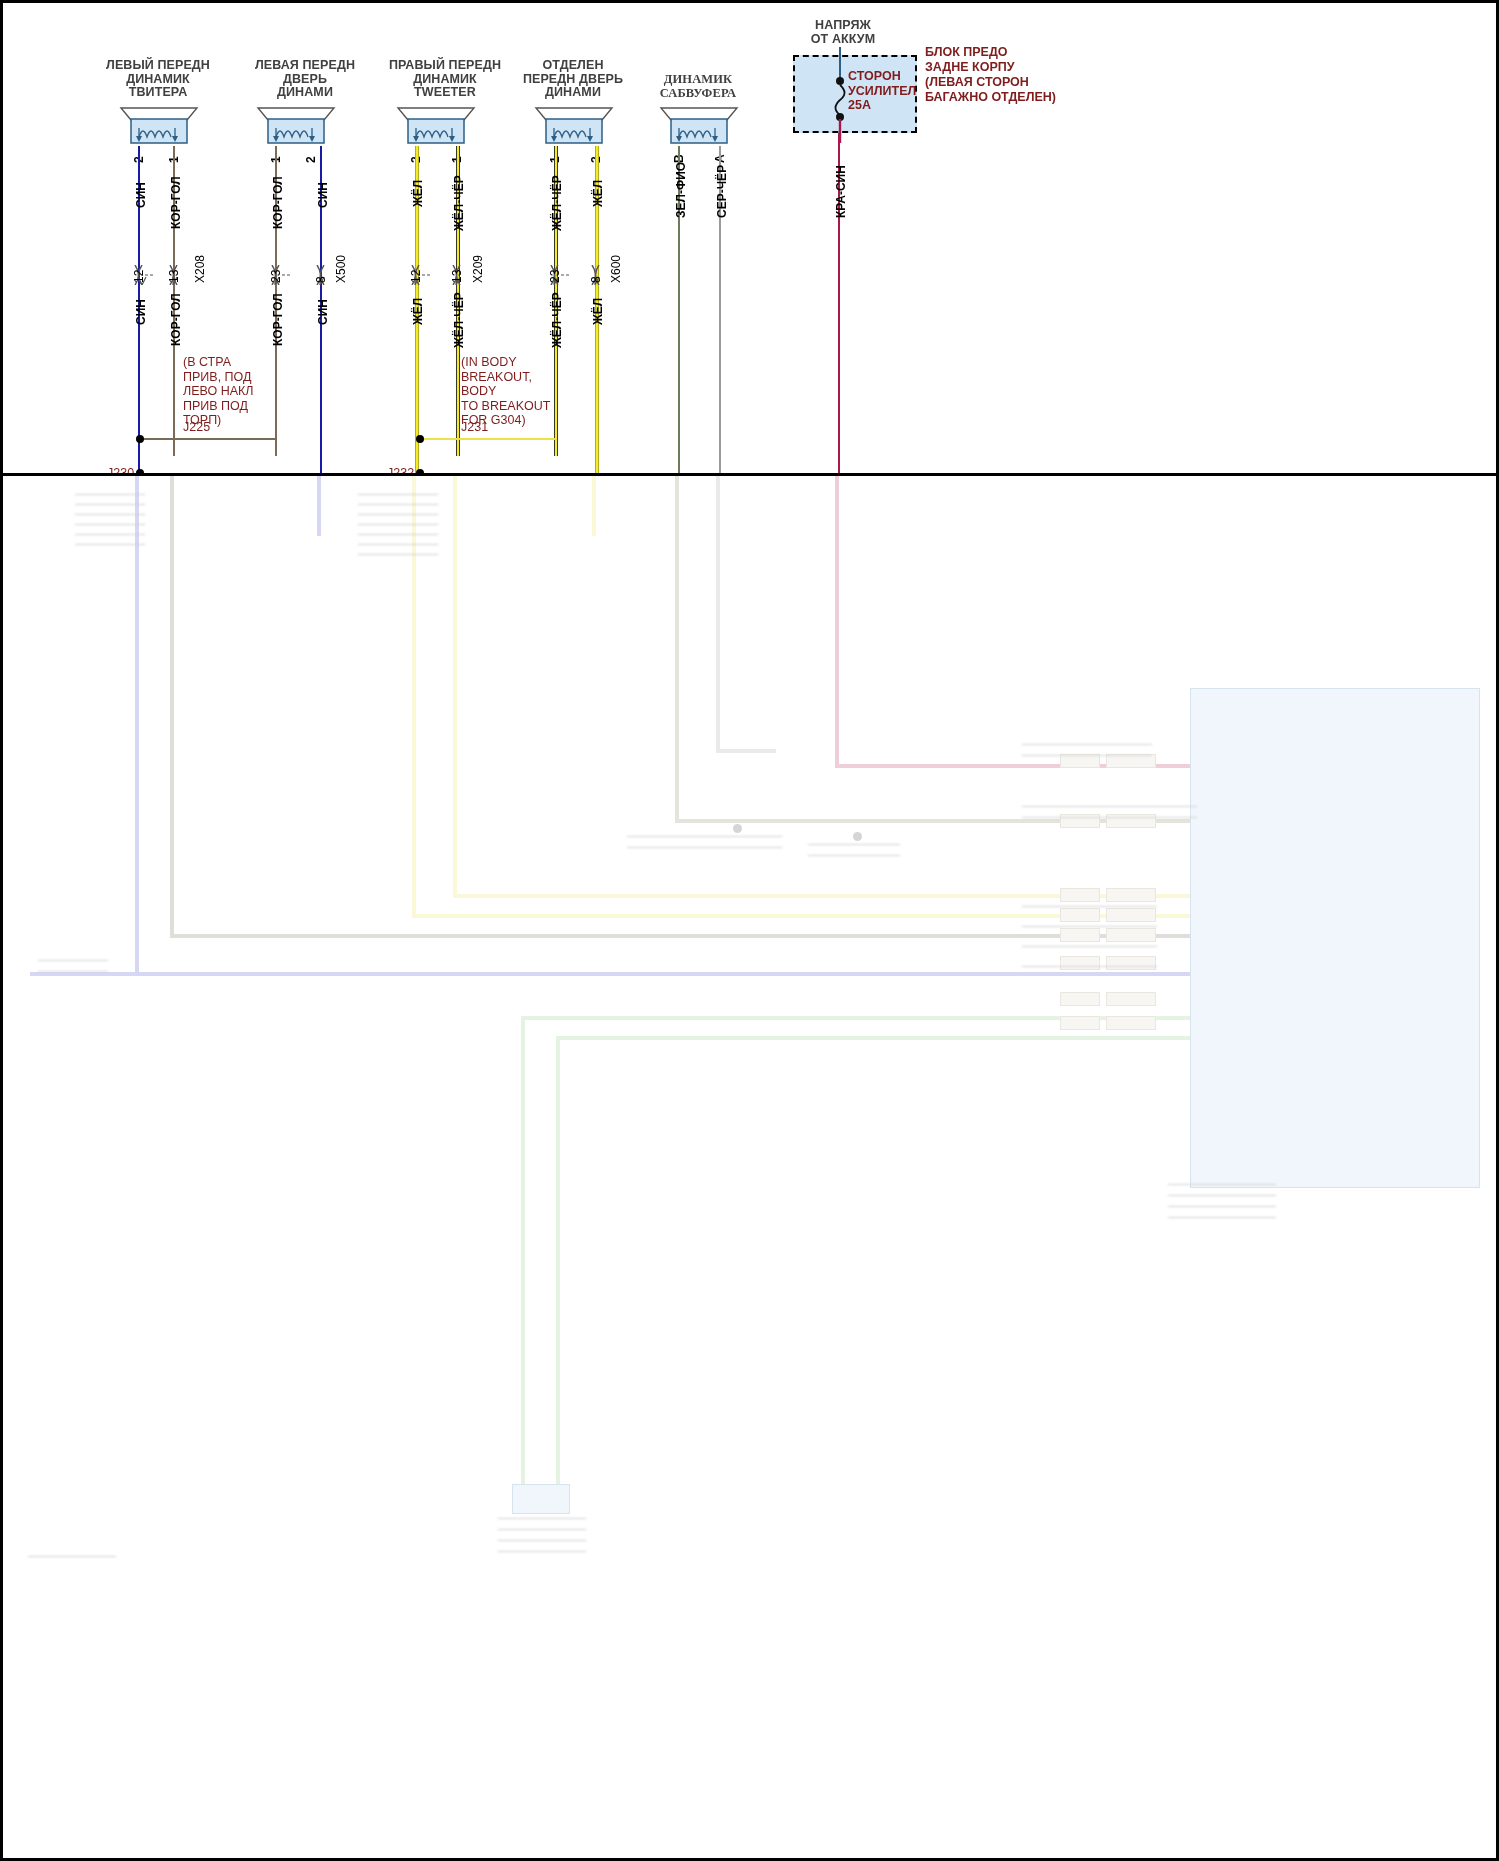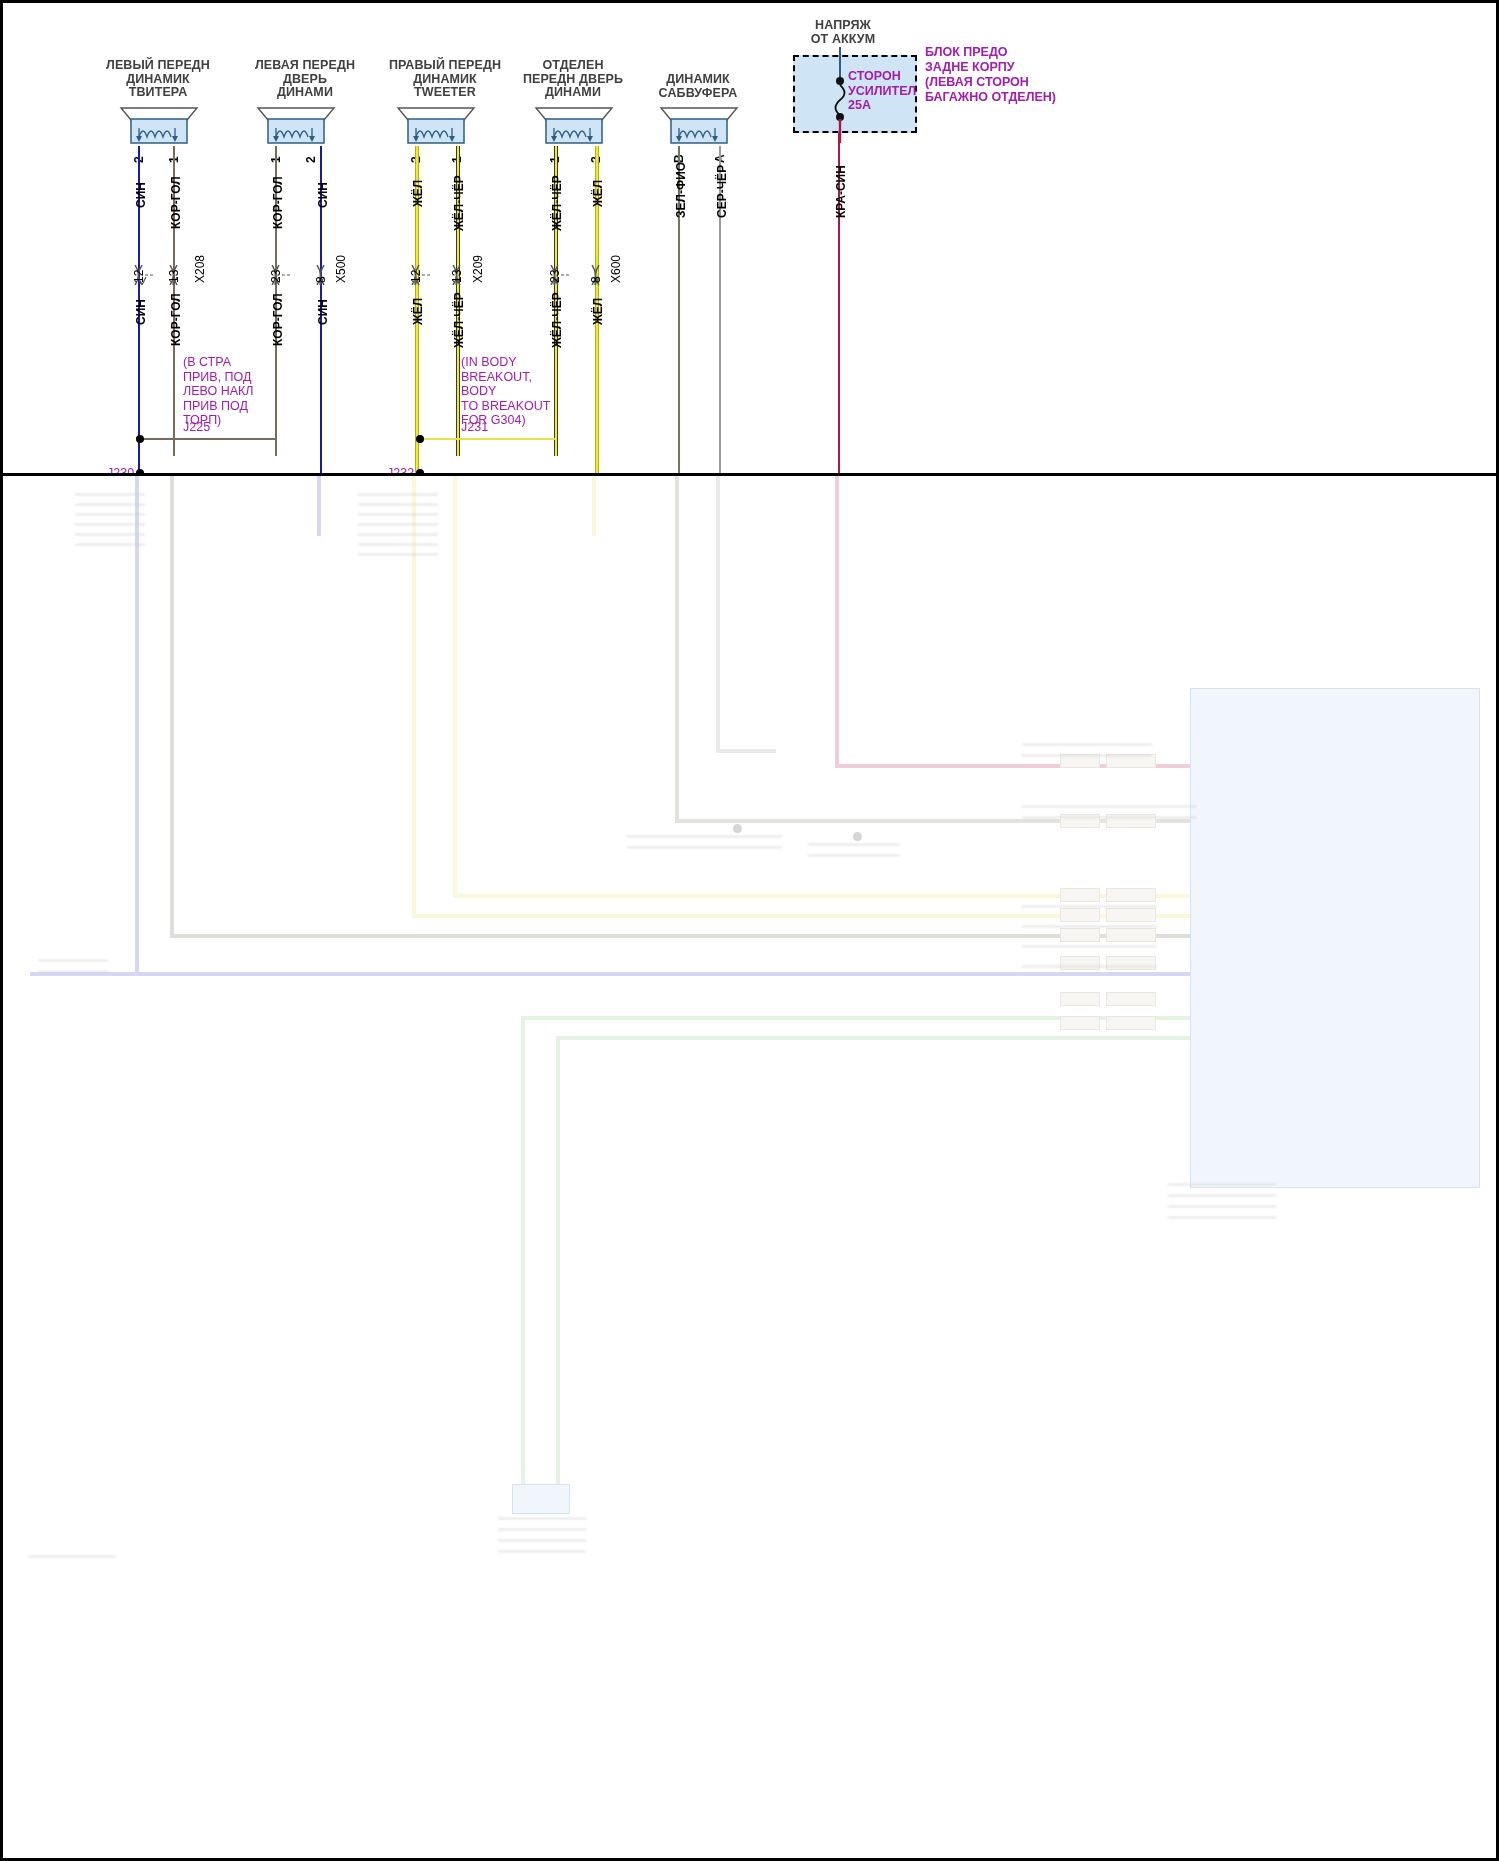--- a/index.html
+++ b/index.html
@@ -12,21 +12,21 @@
 
   
   #faded{position:absolute;left:0;top:476px;width:1499px;height:1385px;background:#fff;
          opacity:.30;overflow:hidden;}
   #fadedborder{position:absolute;left:0;top:476px;width:1499px;height:1385px;
          border:3px solid #000;border-top:none;box-sizing:border-box;pointer-events:none;}
 
   .lbl{position:absolute;font-size:12.5px;line-height:13.5px;color:#404040;letter-spacing:.1px;
        white-space:pre;font-weight:700;}
   .lbl.c{text-align:center;transform:translateX(-50%);}
-  .note{position:absolute;font-size:12.5px;line-height:14.5px;color:#a21caf;white-space:pre;font-weight:400;}
+  .note{position:absolute;font-size:12.5px;line-height:14.5px;color:#7f1d1d;white-space:pre;font-weight:400;}
 
   
   .vt{position:absolute;font-size:12px;color:#000;white-space:nowrap;font-weight:700;
       transform-origin:0 0;transform:rotate(-90deg);}
   .vt.thin{font-weight:400;}
 
   
   .w{position:absolute;}
   .wv{position:absolute;width:2.4px;}
   .wh{position:absolute;height:2.4px;}
@@ -182,21 +182,21 @@
       <path d="M10,0 q7,10 0,20" fill="none" stroke="#555" stroke-width="1.4"></path>
       <path d="M17,0 q-7,10 0,20" fill="none" stroke="#555" stroke-width="1.4"></path>
       <path d="M13,20 L13,12 M13,20 L17,12" stroke="#555" stroke-width="1.2" fill="none"></path>
     </svg>
     <div class="vt thin" style="left:545px;top:280px;">23</div>
     <div class="vt thin" style="left:586px;top:280px;">8</div>
     <div class="vt thin" style="left:606px;top:280px;">X600</div>
     <div class="vt" style="left:547px;top:345px;">ЖЁЛ-ЧЁР</div>
     <div class="vt" style="left:588px;top:322px;">ЖЁЛ</div>
 
-    <div class="lbl c" style="left:695px;top:70px;"><span>ДИНАМИК</span>
+    <div class="lbl c" style="left:695px;top:70px;font-family:Liberation Serif, serif;"><span>ДИНАМИК</span>
 <span>САБВУФЕРА</span></div>
 
     <svg class="w" style="left:656px;top:103px;" width="80" height="40">
       <polygon points="2,2 78,2 68,14 12,14" fill="#ffffff" stroke="#555" stroke-width="1.4"></polygon>
       <rect x="12" y="13" width="56" height="24" fill="#cfe4f5" stroke="#2d5f86" stroke-width="1.5"></rect>
       <path d="M20,31 q4,-12 8,0 q4,-12 8,0 q4,-12 8,0 q4,-12 8,0" fill="none" stroke="#2d5f86" stroke-width="1.3"></path>
       <path d="M20,22 L20,34 M56,22 L56,34" stroke="#2d5f86" stroke-width="1.3"></path>
       <path d="M17,30 L20,36 L23,30 M53,30 L56,36 L59,30" fill="#2d5f86"></path>
     </svg>
     <div class="vt" style="left:669px;top:160px;">B</div>

